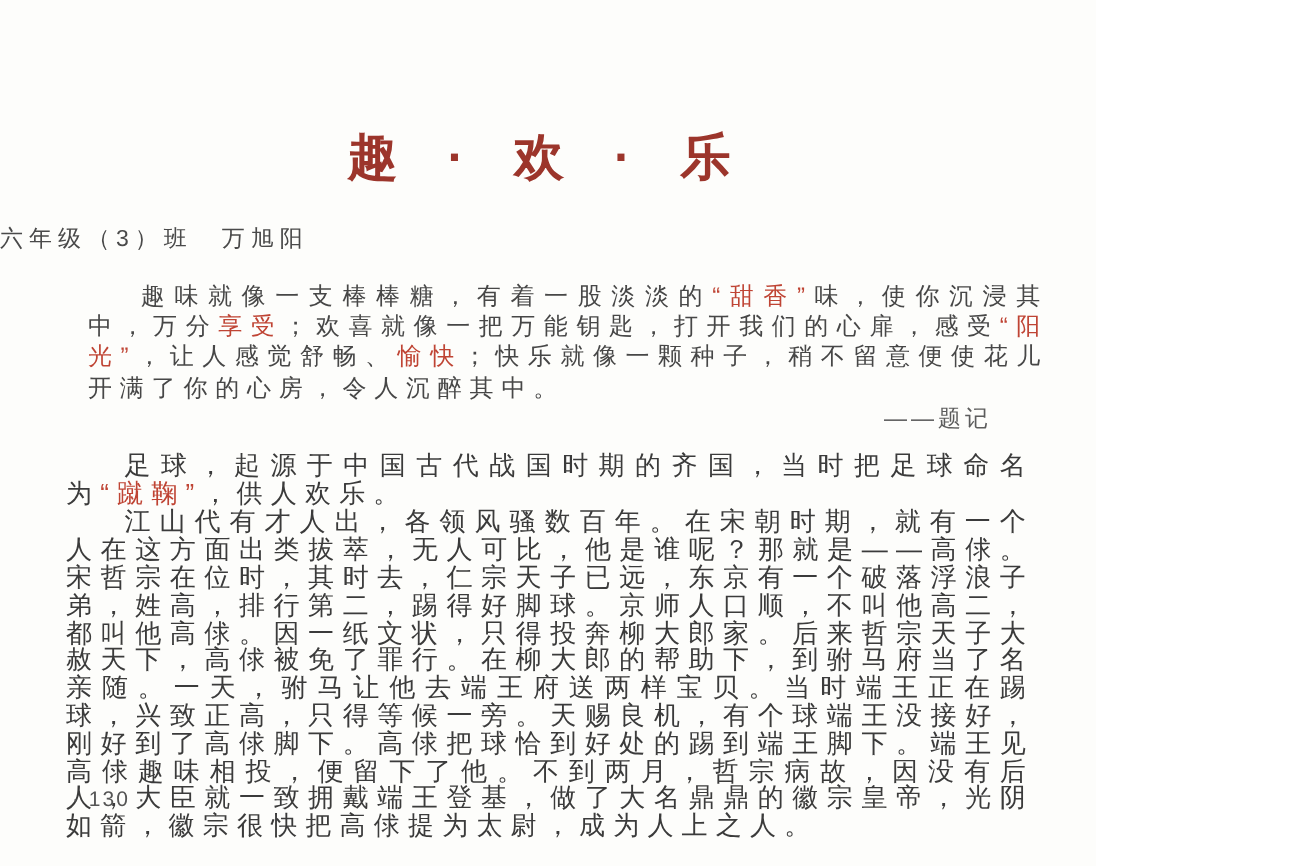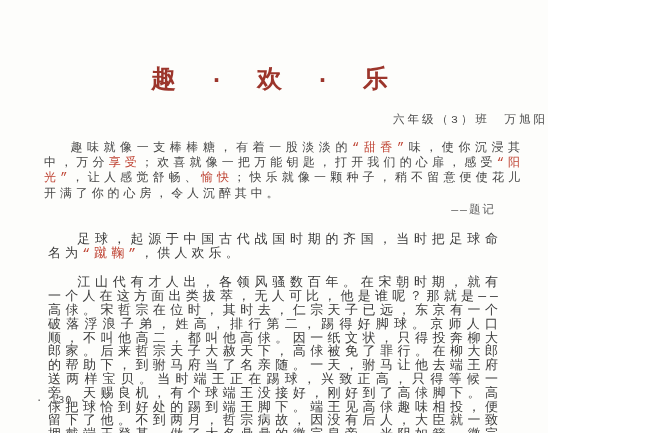--- a/index.html
+++ b/index.html
@@ -6,34 +6,34 @@
     margin: 0;
     padding: 0;
     background: #ffffff;
   }
   .page {
     position: relative;
     width: 548px;
     height: 433px;
     box-sizing: border-box;
     background: #fdfdfb;
-    font-family: Liberation Mono, monospace;
+    font-family: Liberation Sans, sans-serif;
     overflow: hidden;
   }
   .title {
     margin-top: 62px;
     text-align: center;
     font-size: 25px;
     font-weight: bold;
     letter-spacing: 9px;
     color: #9c352b;
   }
   .byline {
     margin-top: 17px;
-    text-align: right;
+    text-align: left;
     font-size: 11.5px;
     letter-spacing: 3px;
     color: #4a4a4a;
   }
   .epigraph {
     margin: 14px 24px 0 44px;
     font-size: 12px;
     line-height: 15.2px;
     letter-spacing: 3.9px;
     text-align: justify;
@@ -47,21 +47,21 @@
     letter-spacing: 2px;
     color: #5c5c5c;
     padding-left: 16px;
   }
   .body-text {
     margin: 9px 30px 0 32px;
     text-align: justify;
     color: #3b3b3b;
   }
   .body-text p {
-    margin: 16px;
+    margin: 1px;
     font-size: 13px;
     line-height: 13.8px;
     letter-spacing: 4.1px;
     text-indent: 2.25em;
   }
   .hl {
     color: #bf4434;
   }
   .page-number {
     position: absolute;

